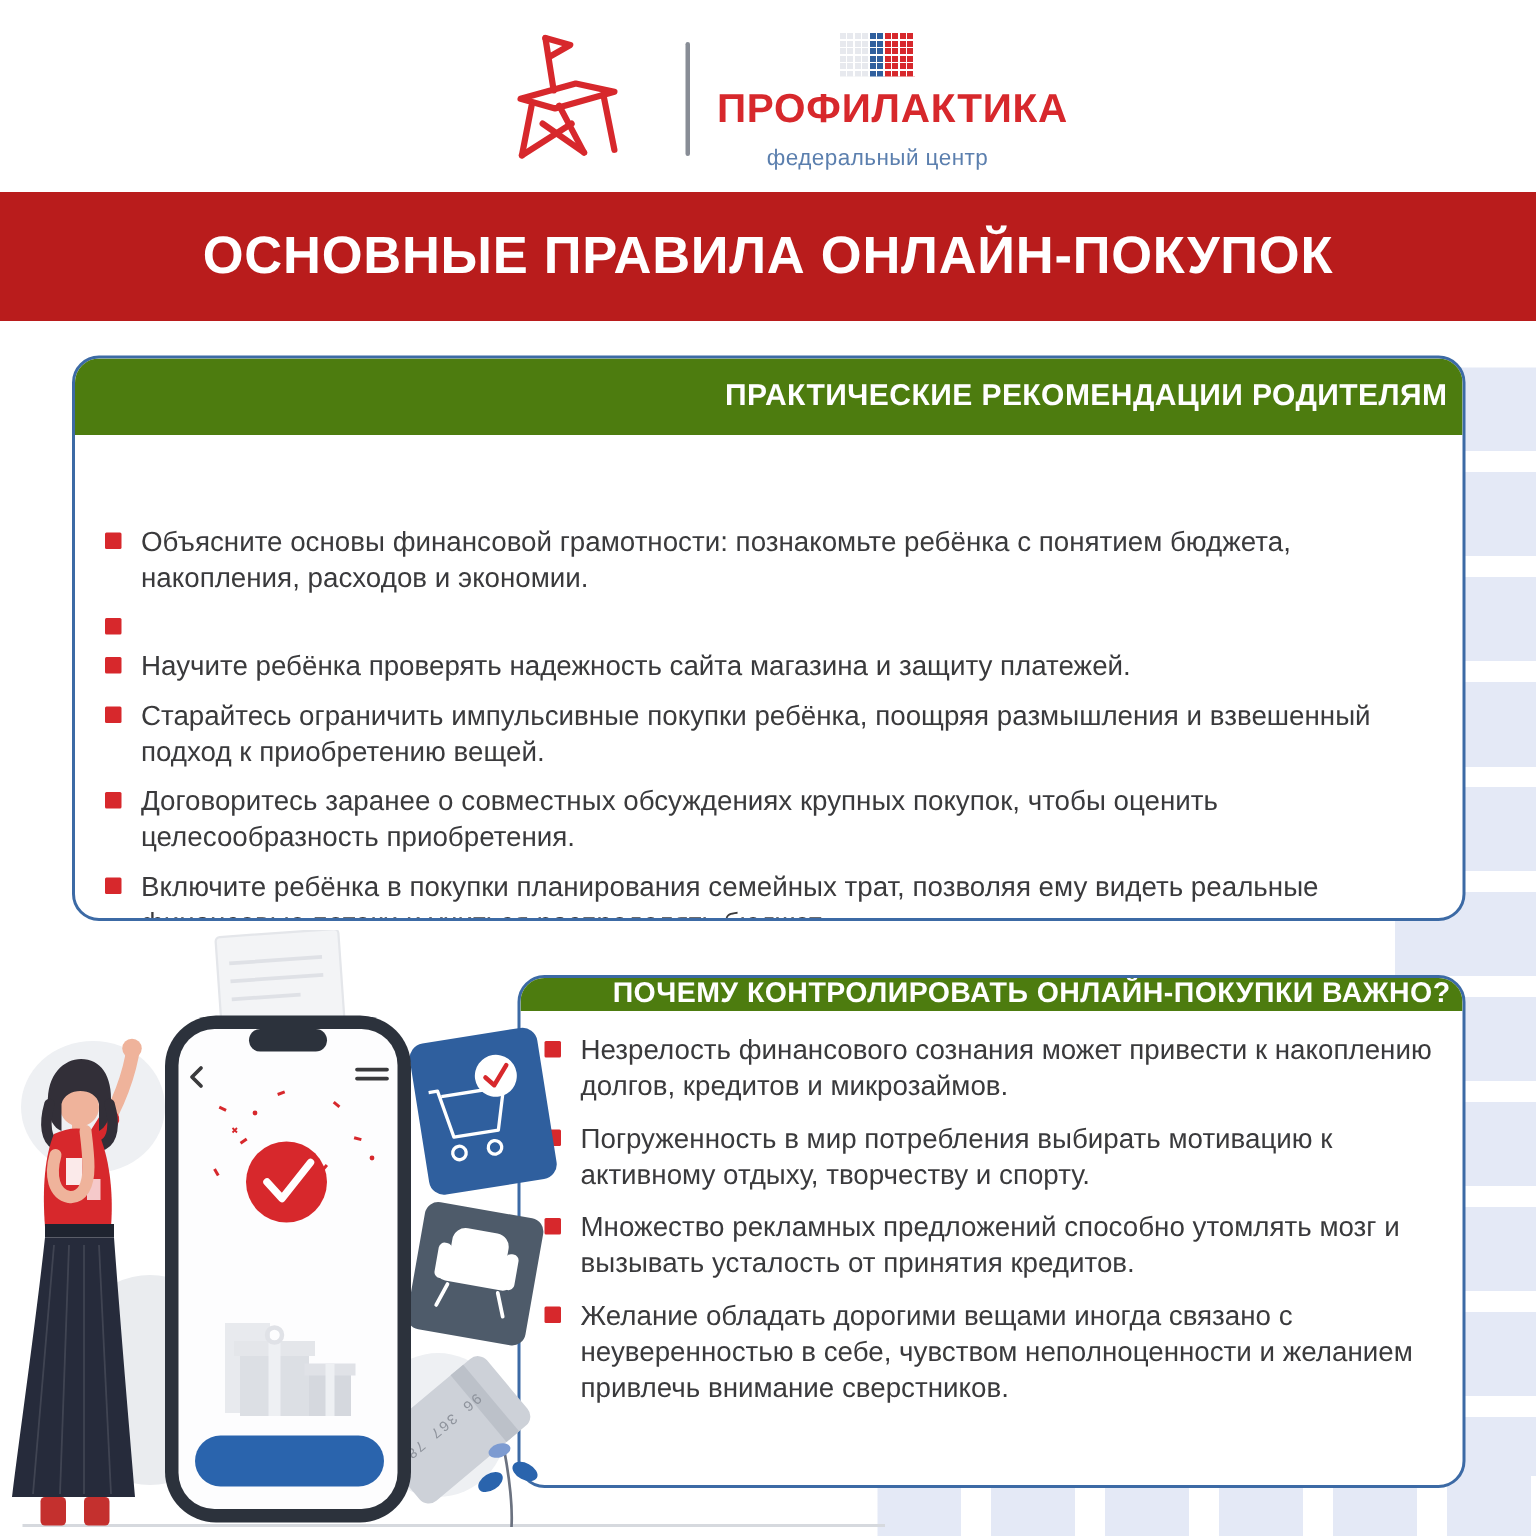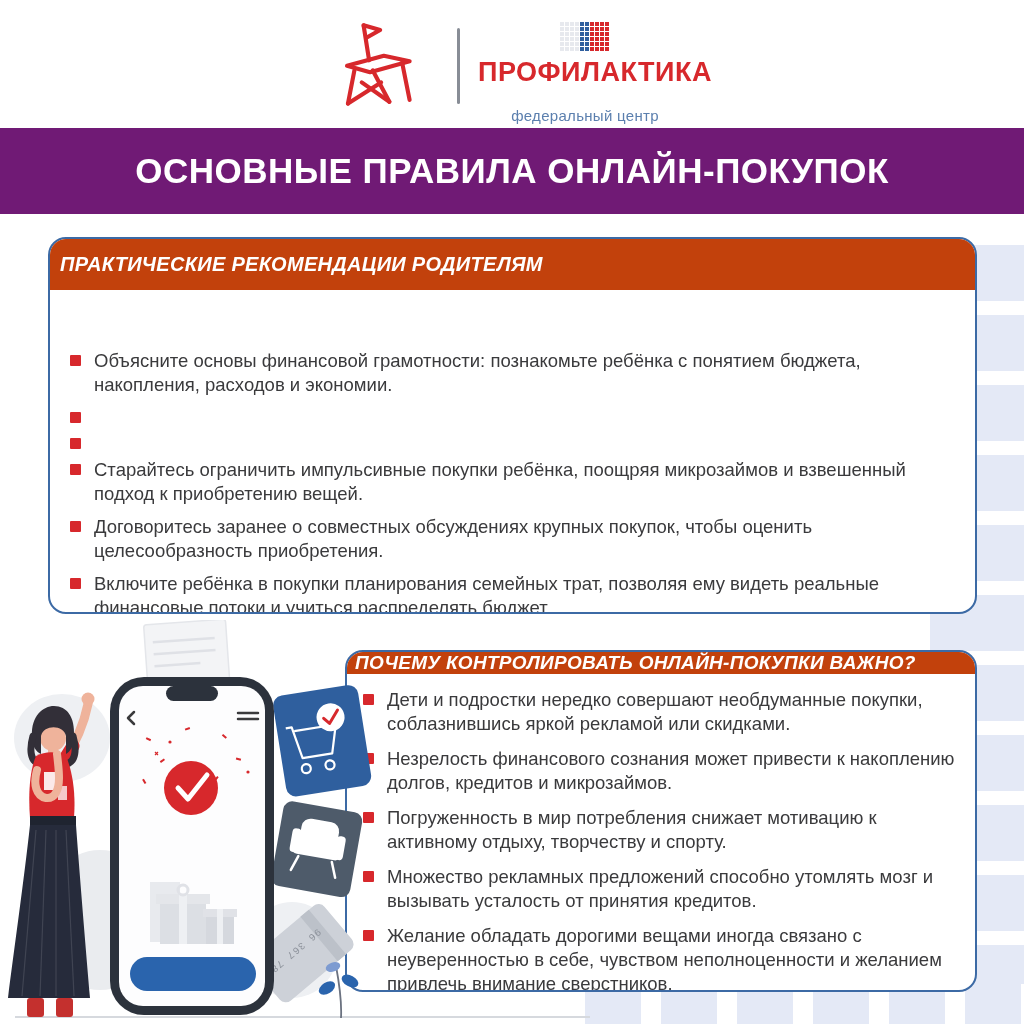--- a/index.html
+++ b/index.html
@@ -18,32 +18,32 @@
   .brand-lockup{position:absolute;left:478px;top:22px;width:214px;text-align:center;}
   .mosaic{display:flex;width:50px;height:29px;margin:0 auto 6px auto;}
   .mosaic div{height:100%;}
   .mosaic .m-light{width:20px;background-color:#e7e9ee;}
   .mosaic .m-blue{width:10px;background-color:#2f5f9e;}
   .mosaic .m-red{width:20px;background-color:#d7282c;}
   .mosaic div{background-image:
       repeating-linear-gradient(90deg,transparent 0 4px,#ffffff 4px 5px),
       repeating-linear-gradient(0deg,transparent 0 4px,#ffffff 4px 5px);}
   .brand-name{font-size:27px;font-weight:bold;color:#d7282c;letter-spacing:.5px;}
-  .brand-subtitle{font-size:15px;color:#5b7fae;margin-top:19px;letter-spacing:.3px;}
-  
-  .banner{position:absolute;top:128px;left:0;width:1024px;height:86px;background:#701a75;z-index:1;
+  .brand-subtitle{font-size:15px;color:#5b7fae;margin-top:9px;letter-spacing:.3px;}
+  
+  .banner{position:absolute;top:128px;left:0;width:1024px;height:86px;background:#b91c1c;z-index:1;
           display:flex;align-items:center;justify-content:center;}
   .banner h1{margin:0;color:#ffffff;font-size:35px;font-weight:bold;letter-spacing:.5px;}
   
   .box{position:absolute;background:#ffffff;border:2px solid #3c6aa5;border-radius:18px;
        overflow:hidden;z-index:2;}
   .box-1{left:48px;top:237px;width:925px;height:373px;}
   .box-2{left:345px;top:650px;width:628px;height:338px;}
-  .box-header{background:#c2410c;color:#ffffff;font-weight:bold;text-align:left;
-              letter-spacing:.3px;border-radius:14px 14px 0 0;font-style:italic;}
+  .box-header{background:#4d7c0f;color:#ffffff;font-weight:bold;text-align:right;
+              letter-spacing:.3px;border-radius:14px 14px 0 0;}
   .box-1 .box-header{font-size:20px;padding:14px 10px;}
   .box-2 .box-header{font-size:19px;padding:0 8px;}
   ul.bullets{list-style:none;margin:0;}
   .box-1 ul.bullets{padding:13px 24px 8px 20px;margin-top:46px;}
   .box-2 ul.bullets{padding:14px 20px 8px 16px;}
   li.bullet{display:flex;gap:13px;font-size:18.5px;line-height:1.3;color:#3a3a3c;}
   .box-1 li.bullet{margin-bottom:9px;}
   .box-2 li.bullet{margin-bottom:11px;}
   .sq{flex:none;width:11px;height:11px;background:#d7282c;margin-top:6px;border-radius:1px;}
   
@@ -90,53 +90,50 @@
     <ul class="bullets">
       <li class="bullet">
           <span class="sq"></span>
           <span>Объясните основы финансовой грамотности: познакомьте ребёнка с понятием бюджета, накопления, расходов и экономии.</span>
         </li>
       <li class="bullet">
           <span class="sq"></span>
         </li>
       <li class="bullet">
           <span class="sq"></span>
-        </li>
-      <li class="bullet">
-          <span class="sq"></span>
-          <span>Старайтесь ограничить импульсивные покупки ребёнка, поощряя микрозаймов и взвешенный подход к приобретению вещей.</span>
+          <span>Научите ребёнка проверять надежность сайта магазина и защиту платежей.</span>
+        </li>
+      <li class="bullet">
+          <span class="sq"></span>
+          <span>Старайтесь ограничить импульсивные покупки ребёнка, поощряя размышления и взвешенный подход к приобретению вещей.</span>
         </li>
       <li class="bullet">
           <span class="sq"></span>
           <span>Договоритесь заранее о совместных обсуждениях крупных покупок, чтобы оценить целесообразность приобретения.</span>
         </li>
       <li class="bullet">
           <span class="sq"></span>
           <span>Включите ребёнка в покупки планирования семейных трат, позволяя ему видеть реальные финансовые потоки и учиться распределять бюджет.</span>
         </li>
       <li class="bullet">
           <span class="sq"></span>
         </li>
     </ul>
   </section>
 
   <section class="box box-2">
     <div class="box-header">ПОЧЕМУ КОНТРОЛИРОВАТЬ ОНЛАЙН-ПОКУПКИ ВАЖНО?</div>
     <ul class="bullets">
       <li class="bullet">
           <span class="sq"></span>
-          <span>Дети и подростки нередко совершают необдуманные покупки, соблазнившись яркой рекламой или скидками.</span>
-        </li>
-      <li class="bullet">
-          <span class="sq"></span>
           <span>Незрелость финансового сознания может привести к накоплению долгов, кредитов и микрозаймов.</span>
         </li>
       <li class="bullet">
           <span class="sq"></span>
-          <span>Погруженность в мир потребления снижает мотивацию к активному отдыху, творчеству и спорту.</span>
+          <span>Погруженность в мир потребления выбирать мотивацию к активному отдыху, творчеству и спорту.</span>
         </li>
       <li class="bullet">
           <span class="sq"></span>
           <span>Множество рекламных предложений способно утомлять мозг и вызывать усталость от принятия кредитов.</span>
         </li>
       <li class="bullet">
           <span class="sq"></span>
           <span>Желание обладать дорогими вещами иногда связано с неуверенностью в себе, чувством неполноценности и желанием привлечь внимание сверстников.</span>
         </li>
     </ul>

